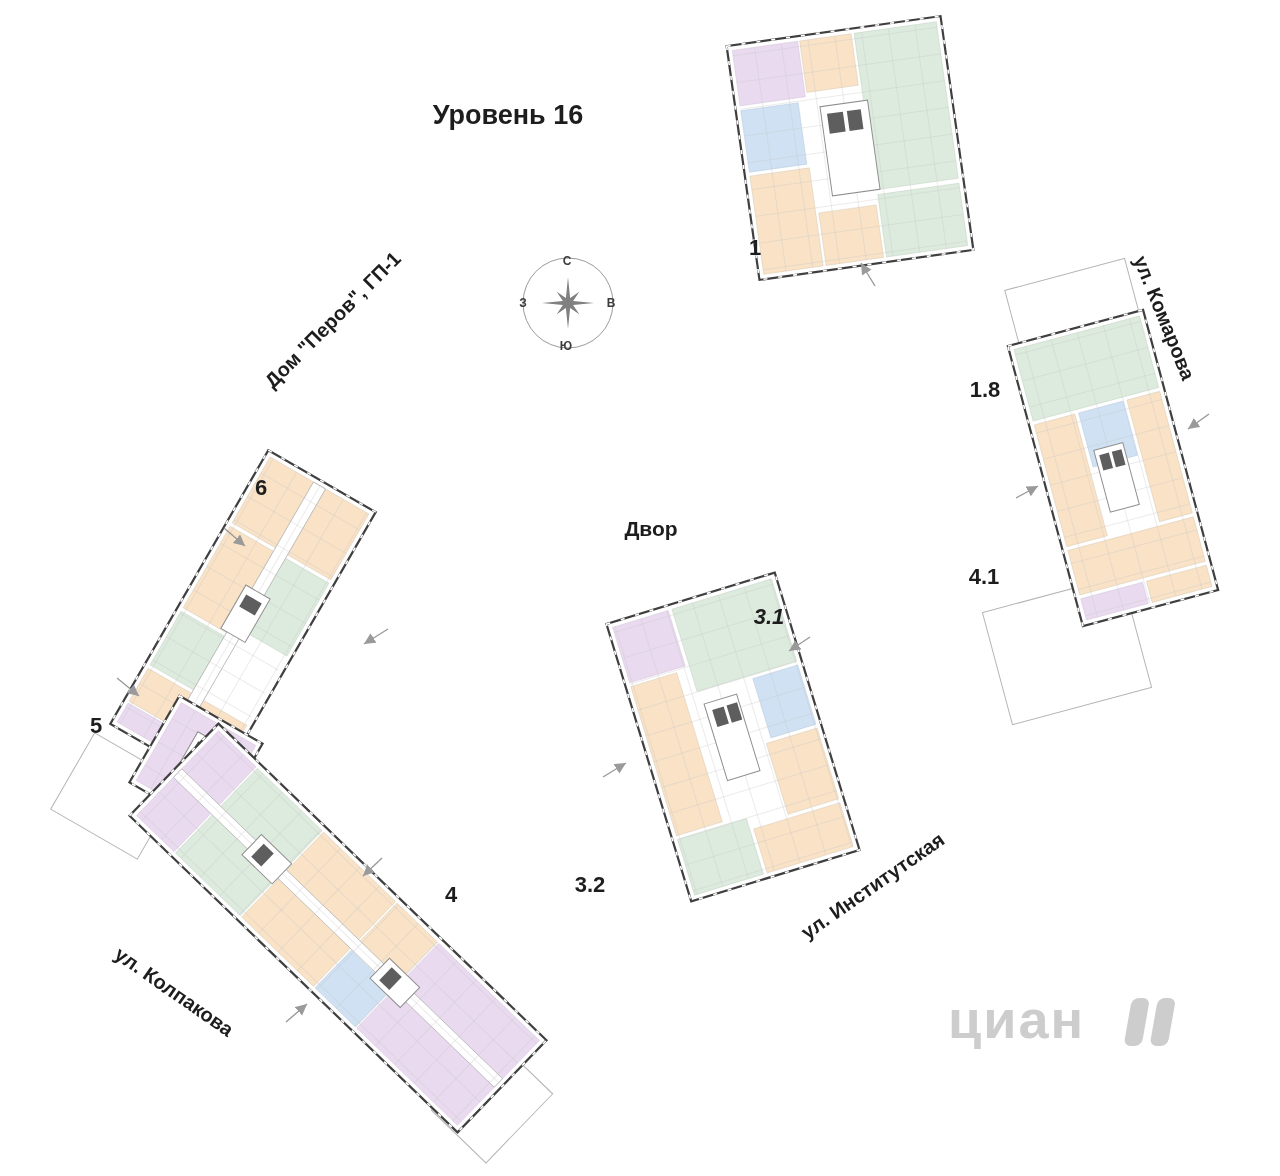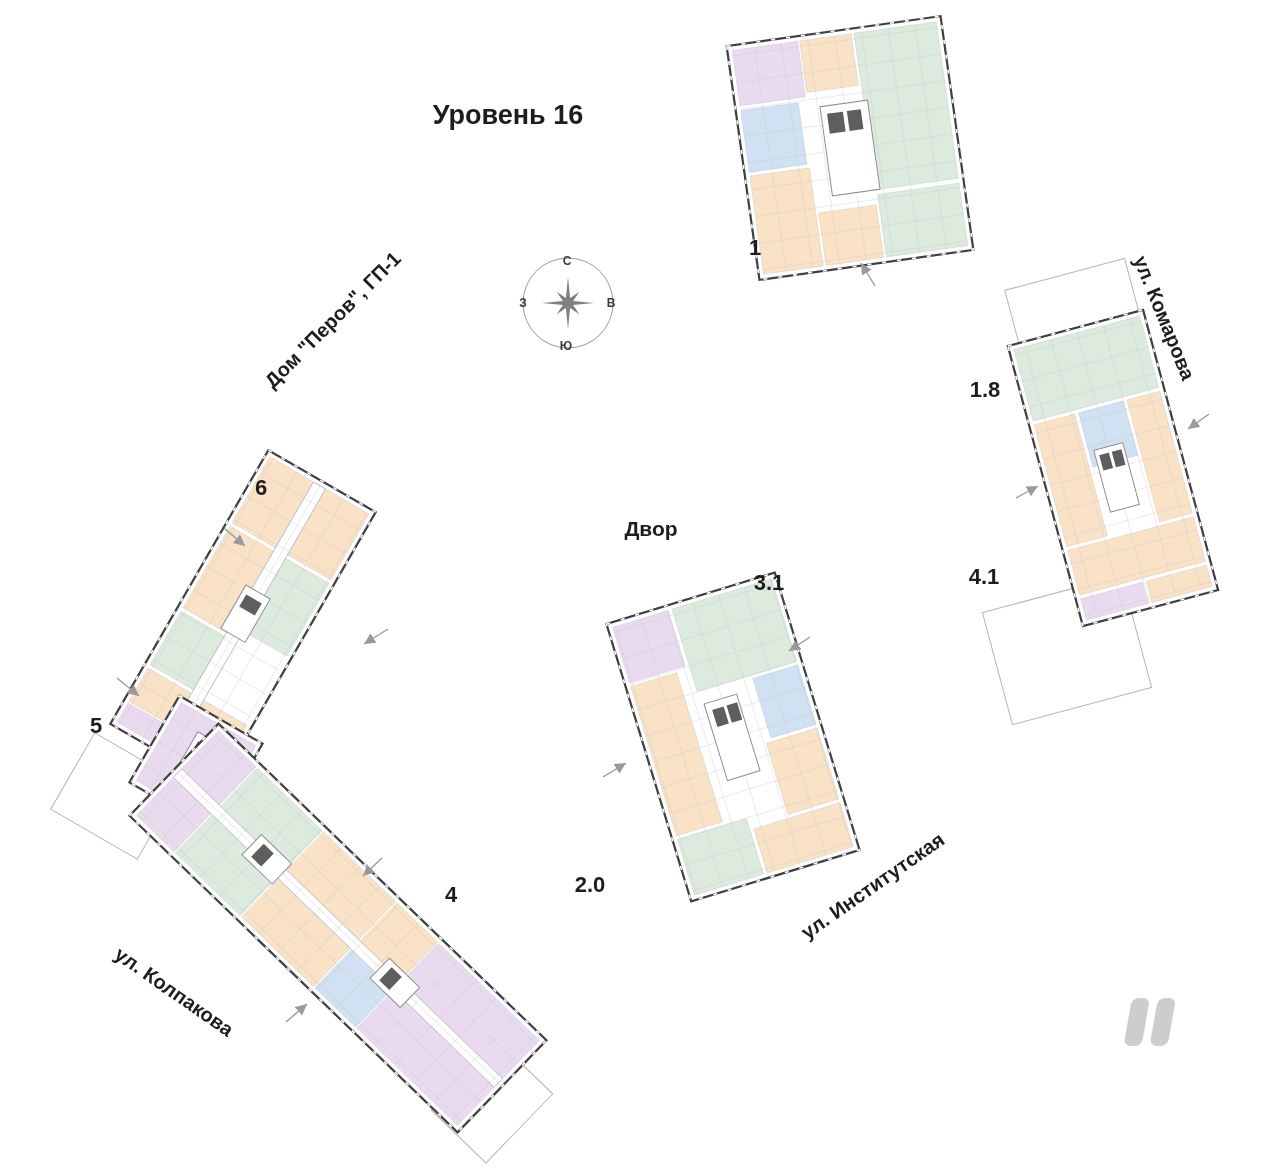--- a/index.html
+++ b/index.html
@@ -176,29 +176,32 @@
 
   <div class="lbl title" style="left:508px;top:115px;">Уровень 16</div>
 
   <div class="lbl project" style="left:333px;top:320px;transform:translate(-50%,-50%) rotate(-45deg);">Дом "Перов", ГП-1</div>
 
   <div class="lbl area" style="left:651px;top:512px;margin-top:17px;">Двор</div>
 
   <div class="lbl num" style="left:755px;top:248px;">1</div>
   <div class="lbl num" style="left:985px;top:390px;">1.8</div>
   <div class="lbl num" style="left:984px;top:577px;">4.1</div>
-  <div class="lbl num" style="left:769px;top:583px;">3.1</div>
-  <div class="lbl num" style="left:590px;top:885px;">2.0</div>
+  <div class="lbl num" style="left:769px;top:617px;font-style:italic;">3.1</div>
+  <div class="lbl num" style="left:590px;top:885px;">3.2</div>
   <div class="lbl num" style="left:451px;top:895px;">4</div>
   <div class="lbl num" style="left:96px;top:726px;">5</div>
   <div class="lbl num" style="left:261px;top:488px;">6</div>
 
   <div class="lbl street" style="left:1164px;top:318px;transform:translate(-50%,-50%) rotate(68deg);">ул. Комарова</div>
   <div class="lbl street" style="left:873px;top:886px;transform:translate(-50%,-50%) rotate(-35deg);">ул. Институтская</div>
   <div class="lbl street" style="left:174px;top:992px;transform:translate(-50%,-50%) rotate(35deg);">ул. Колпакова</div>
 
   <div class="compass-letter" style="left:567px;top:261px;">С</div>
   <div class="compass-letter" style="left:611px;top:303px;">В</div>
   <div class="compass-letter" style="left:566px;top:346px;">Ю</div>
   <div class="compass-letter" style="left:523px;top:303px;">З</div>
 
+  <div class="watermark">
+    <span class="watermark-text">циан</span>
+  </div>
 
 </div>
 
 </body></html>

